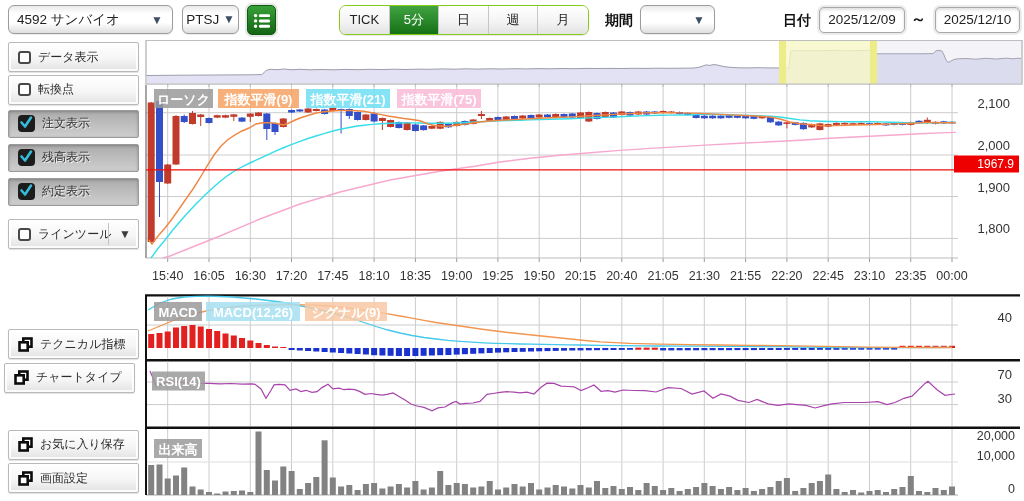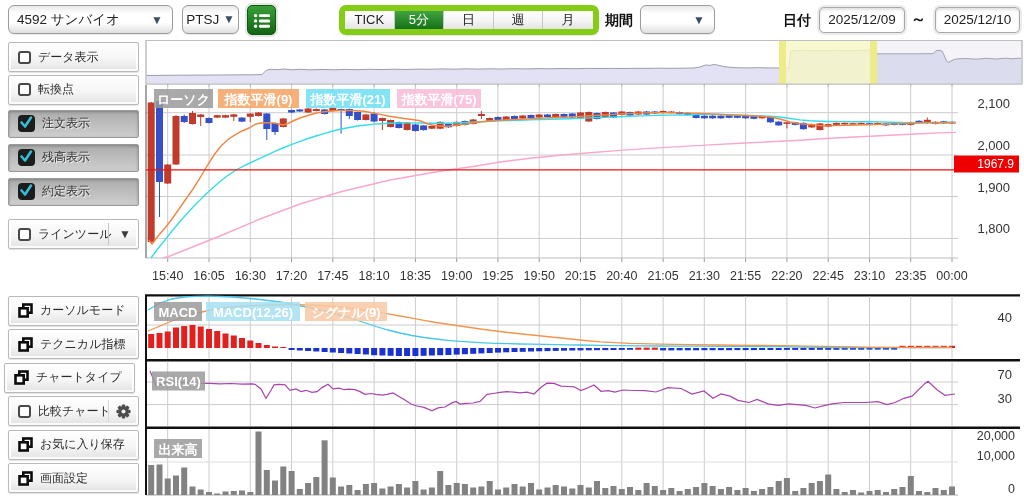--- a/index.html
+++ b/index.html
@@ -20,21 +20,21 @@
 .divider { position:absolute; left:99px; top:3px; bottom:3px; width:1px; background:#c4c4c4; }
 .caret { position:absolute; left:110px; font-size:12px; color:#3c3c3c; }
 .gear { position:absolute; left:107px; top:7px; }
 .sel { position:absolute; display:flex; align-items:center; border:1px solid #9c9c9c; border-radius:6px;
   background:linear-gradient(180deg,#e9e9e9 0%,#ffffff 28%,#ffffff 62%,#dfdfdf 100%);
   font-size:13.5px; color:#222; box-shadow:0 1px 1px rgba(0,0,0,.08); }
 .sel .arr { position:absolute; right:9px; font-size:12px; color:#3d4f63; }
 .gbtn { position:absolute; display:flex; align-items:center; justify-content:center; border-radius:5px;
   background:linear-gradient(180deg,#38a038 0%,#238023 55%,#156515 100%); border:1px solid #0e5a0e;
   box-shadow:0 0 0 2px #e6e6e6; }
-.seg { position:absolute; display:flex; border:6px solid #84cc16; border-radius:7px; overflow:hidden;
+.seg { position:absolute; display:flex; border:1px solid #84cc16; border-radius:7px; overflow:hidden;
   box-shadow:0 1px 1px rgba(0,0,0,.1); }
 .segb { display:flex; align-items:center; justify-content:center; font-size:13px; color:#222;
   background:linear-gradient(180deg,#ffffff 0%,#f4f4f4 55%,#e3e3e3 100%); border-right:1px solid #c6c6c6; }
 .segb:last-child { border-right:none; }
 .segon { background:linear-gradient(180deg,#41a341 0%,#2b8a2b 50%,#157015 100%); color:#fff; }
 .tlabel { position:absolute; font-size:14px; font-weight:bold; color:#111; }
 .inp { position:absolute; display:flex; align-items:center; justify-content:center; font-size:13.5px; color:#222;
   border:1px solid #a8a8a8; border-radius:5px; background:#fff;
   box-shadow:inset 0 2px 3px rgba(0,0,0,.12), 0 0 0 2px #ececec; }
 </style></head>
@@ -702,58 +702,34 @@
         </svg>
       </span>
       <span class="lb lbe">約定表示</span>
     </div>
 <div class="sbtn" style="left:8px;top:219px;width:131px;height:30px">
       <span class="cb"></span>
       <span class="lb">ラインツール</span>
       <span class="divider"></span>
       <span class="caret">▼</span>
     </div>
-<div class="sbtn" style="left:8px;top:295.5px;width:131px;height:30px">
-      <svg class="icn" width="15" height="15" viewBox="0 0 15 15">
-        <rect x="5.3" y="1.5" width="8.2" height="8.2" fill="#ffffff" stroke="#0d0d0d" stroke-width="2.6"></rect>
-        <rect x="1.5" y="5.3" width="8.2" height="8.2" fill="#ffffff" stroke="#0d0d0d" stroke-width="2.6"></rect>
-      </svg>
-      <span class="lb">カーソルモード</span>
-    </div>
 <div class="sbtn" style="left:8px;top:329px;width:131px;height:30px">
       <svg class="icn" width="15" height="15" viewBox="0 0 15 15">
         <rect x="5.3" y="1.5" width="8.2" height="8.2" fill="#ffffff" stroke="#0d0d0d" stroke-width="2.6"></rect>
         <rect x="1.5" y="5.3" width="8.2" height="8.2" fill="#ffffff" stroke="#0d0d0d" stroke-width="2.6"></rect>
       </svg>
       <span class="lb">テクニカル指標</span>
     </div>
 <div class="sbtn" style="left:4px;top:362.5px;width:131px;height:30px">
       <svg class="icn" width="15" height="15" viewBox="0 0 15 15">
         <rect x="5.3" y="1.5" width="8.2" height="8.2" fill="#ffffff" stroke="#0d0d0d" stroke-width="2.6"></rect>
         <rect x="1.5" y="5.3" width="8.2" height="8.2" fill="#ffffff" stroke="#0d0d0d" stroke-width="2.6"></rect>
       </svg>
       <span class="lb">チャートタイプ</span>
     </div>
-<div class="sbtn" style="left:8px;top:396px;width:131px;height:30px">
-      <span class="cb"></span>
-      <span class="lb">比較チャート</span>
-      <span class="divider" style="background:#d8d8d8"></span>
-      <span class="gear"><svg width="15" height="15" viewBox="0 0 20 20">
-          <g fill="#4d4d4d">
-            <circle cx="10" cy="10" r="6.8"></circle>
-            <g>
-              <rect x="7.6" y="0.6" width="4.8" height="18.8" rx="1.4"></rect>
-              <rect x="0.6" y="7.6" width="18.8" height="4.8" rx="1.4"></rect>
-              <rect x="7.6" y="0.6" width="4.8" height="18.8" rx="1.4" transform="rotate(45 10 10)"></rect>
-              <rect x="7.6" y="0.6" width="4.8" height="18.8" rx="1.4" transform="rotate(-45 10 10)"></rect>
-            </g>
-          </g>
-          <circle cx="10" cy="10" r="2.7" fill="#f2f2f2"></circle>
-        </svg></span>
-    </div>
 <div class="sbtn" style="left:8px;top:429.5px;width:131px;height:30px">
       <svg class="icn" width="15" height="15" viewBox="0 0 15 15">
         <rect x="5.3" y="1.5" width="8.2" height="8.2" fill="#ffffff" stroke="#0d0d0d" stroke-width="2.6"></rect>
         <rect x="1.5" y="5.3" width="8.2" height="8.2" fill="#ffffff" stroke="#0d0d0d" stroke-width="2.6"></rect>
       </svg>
       <span class="lb">お気に入り保存</span>
     </div>
 <div class="sbtn" style="left:8px;top:463px;width:131px;height:30px">
       <svg class="icn" width="15" height="15" viewBox="0 0 15 15">
         <rect x="5.3" y="1.5" width="8.2" height="8.2" fill="#ffffff" stroke="#0d0d0d" stroke-width="2.6"></rect>

